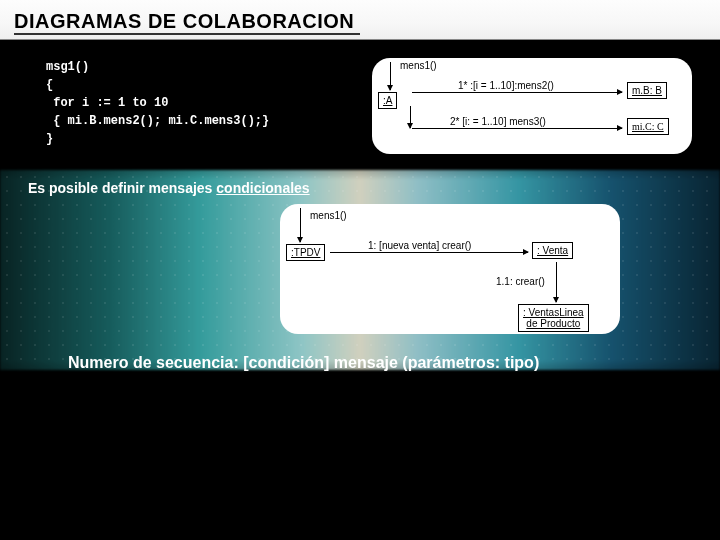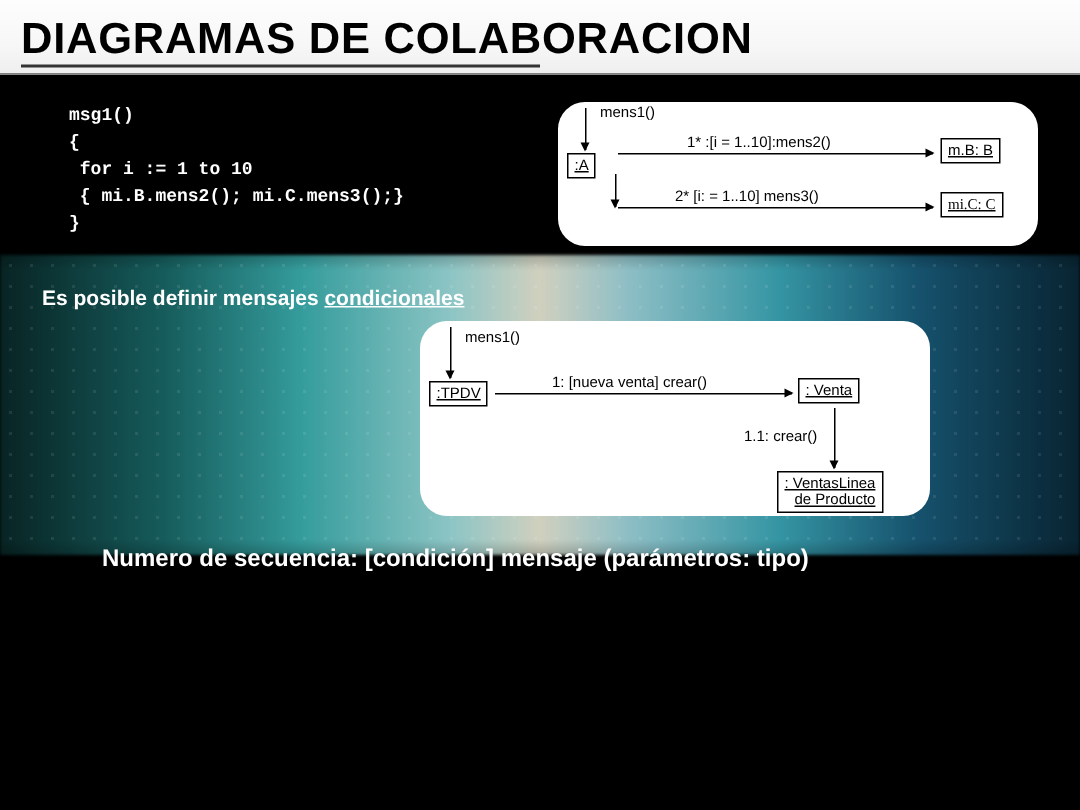--- a/index.html
+++ b/index.html
@@ -33,21 +33,21 @@
     position:absolute; top:170px; left:0; right:0; height:200px;
     background-image: radial-gradient(rgba(255,255,255,0.25) 1px, transparent 1px);
     background-size: 14px 14px;
     opacity:0.35;
   }
 
   .title {
     position: relative;
     padding: 10px 14px 6px 14px;
     font-family: "Trebuchet MS", "Lucida Sans", sans-serif;
-    font-size: 29px;
+    font-size: 20px;
     font-weight: 600;
     color: #000;
     background: linear-gradient(180deg, #fdfdfd 0%, #f7f7f7 60%, #efefef 100%);
     border-bottom: 1px solid #888;
     letter-spacing: 0.5px;
   }
   .title::after{
     content:"";
     position:absolute;
     left:14px; right:360px; bottom:4px;
@@ -84,21 +84,21 @@
     color: #000;
     font-family: Arial, sans-serif;
     font-size: 10px;
     position: relative;
     border-radius: 18px;
   }
   .d1 { width: 320px; height: 96px; }
   .d2 { width: 340px; height: 130px; margin-left: 260px; margin-top: 8px;}
   
   .d-box {
-    position:absolute; border:1px solid #000; background:#fff; padding:2px 4px; text-align:right;
+    position:absolute; border:1px solid #000; background:#fff; padding:2px 4px; text-align:center;
   }
   .d-box .u { text-decoration: underline; }
   .d-label { position:absolute; font-size:10px; color:#000; }
   .arrow-h {
     position:absolute; height:1px; background:#000;
   }
   .arrow-h::after{
     content:""; position:absolute; right:-1px; top:-3px;
     border-left:6px solid #000; border-top:3.5px solid transparent; border-bottom:3.5px solid transparent;
   }

